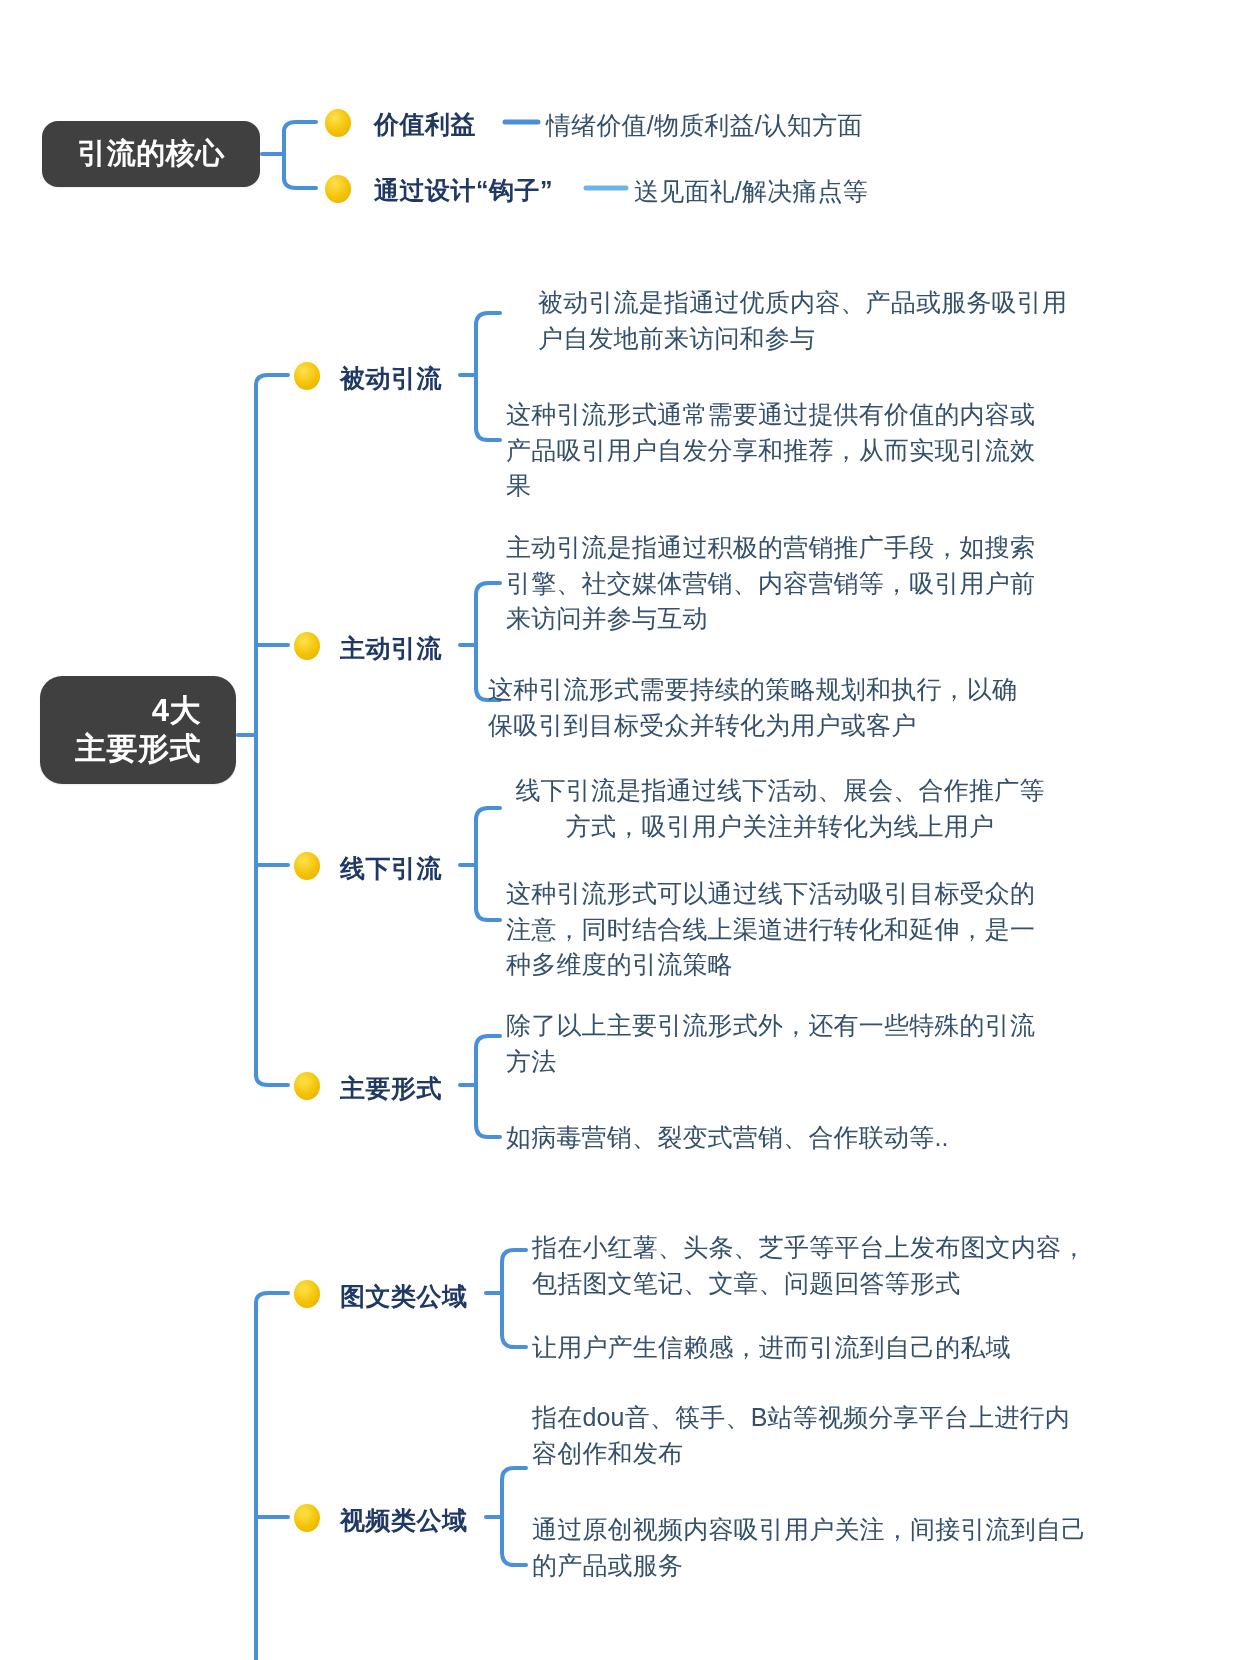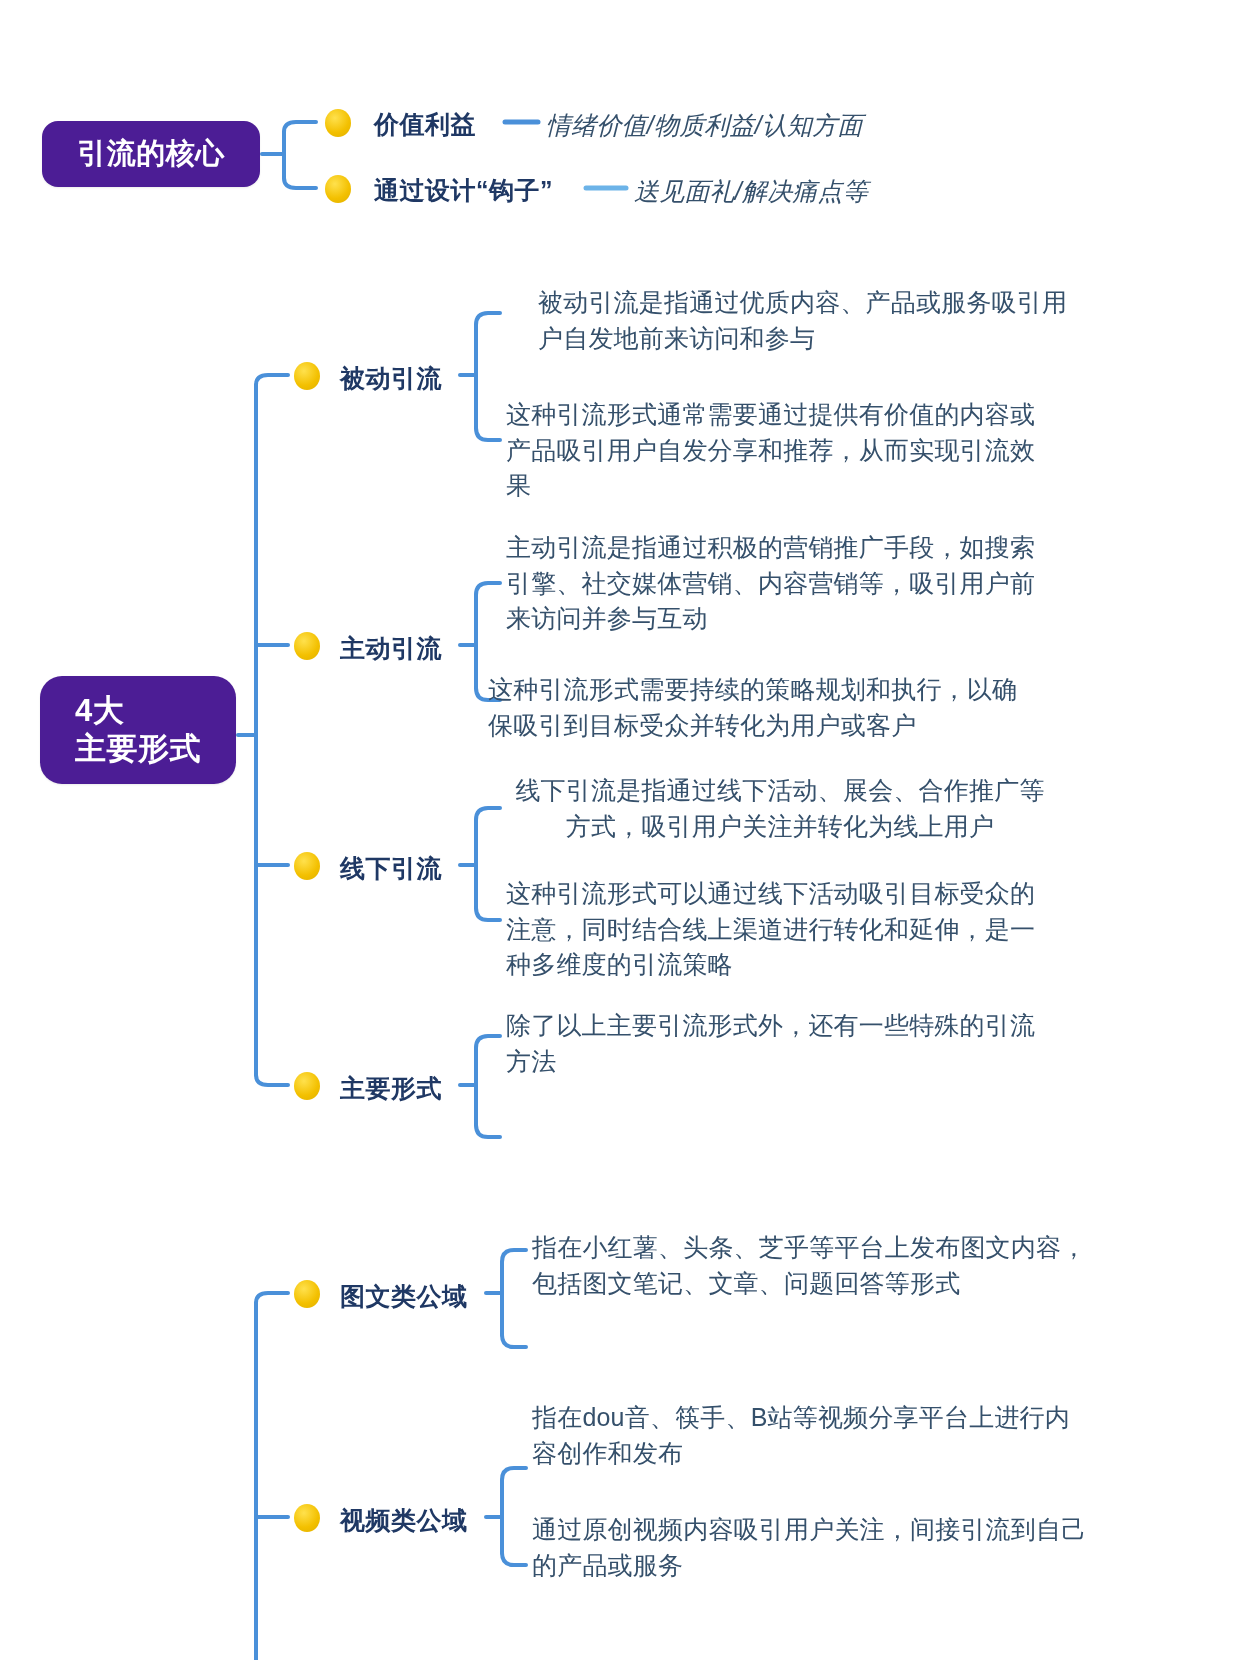--- a/index.html
+++ b/index.html
@@ -20,28 +20,28 @@
     position: absolute;
     top: 0; left: 0;
     width: 1242px;
     height: 1660px;
     pointer-events: none;
   }
 
   
   .root-node {
     position: absolute;
-    background: #4c1d95;
+    background: #404040;
     border-radius: 18px;
     color: #ffffff;
     font-weight: bold;
     display: flex;
     align-items: center;
     justify-content: center;
-    text-align: left;
+    text-align: right;
     line-height: 1.22;
     letter-spacing: 0.5px;
     box-shadow: 0 1px 2px rgba(0,0,0,0.08);
   }
   #root-core {
     left: 42px; top: 121px;
     width: 218px; height: 66px;
     font-size: 29px;
     border-radius: 16px;
   }
@@ -86,21 +86,20 @@
   .leaf.narrow { width: 548px; }
   .leaf.wide   { width: 560px; }
 
   
   .inline-leaf {
     position: absolute;
     font-size: 25px;
     color: #35506b;
     white-space: nowrap;
     letter-spacing: 0.2px;
-    font-style: italic;
   }
   .top-label {
     position: absolute;
     font-size: 25px;
     font-weight: bold;
     color: #1f3864;
     white-space: nowrap;
     letter-spacing: 0.5px;
   }
 </style>
@@ -193,23 +192,25 @@
   <div class="leaf narrow" style="left:488px; top:672px;">这种引流形式需要持续的策略规划和执行，以确保吸引到目标受众并转化为用户或客户</div>
 
   <div class="dot" style="left:294px; top:852px;"></div>
   <div class="branch-label big" style="left:340px; top:852px;">线下引流</div>
   <div class="leaf narrow" style="left:506px; top:773px;text-align:center;">线下引流是指通过线下活动、展会、合作推广等方式，吸引用户关注并转化为线上用户</div>
   <div class="leaf narrow" style="left:506px; top:876px;">这种引流形式可以通过线下活动吸引目标受众的注意，同时结合线上渠道进行转化和延伸，是一种多维度的引流策略</div>
 
   <div class="dot" style="left:294px; top:1072px;"></div>
   <div class="branch-label big" style="left:340px; top:1072px;">主要形式</div>
   <div class="leaf narrow" style="left:506px; top:1008px;">除了以上主要引流形式外，还有一些特殊的引流方法</div>
+  <div class="leaf narrow" style="left:506px; top:1120px;">如病毒营销、裂变式营销、合作联动等..</div>
 
   <div class="dot" style="left:294px; top:1280px;"></div>
   <div class="branch-label big" style="left:340px; top:1280px;">图文类公域</div>
   <div class="leaf wide" style="left:532px; top:1230px;">指在小红薯、头条、芝乎等平台上发布图文内容，包括图文笔记、文章、问题回答等形式</div>
+  <div class="leaf wide" style="left:532px; top:1330px;">让用户产生信赖感，进而引流到自己的私域</div>
 
   <div class="dot" style="left:294px; top:1504px;"></div>
   <div class="branch-label big" style="left:340px; top:1504px;">视频类公域</div>
   <div class="leaf wide" style="left:532px; top:1400px;">指在dou音、筷手、B站等视频分享平台上进行内容创作和发布</div>
   <div class="leaf wide" style="left:532px; top:1512px;">通过原创视频内容吸引用户关注，间接引流到自己的产品或服务</div>
 
 </div>
 
 </body></html>

